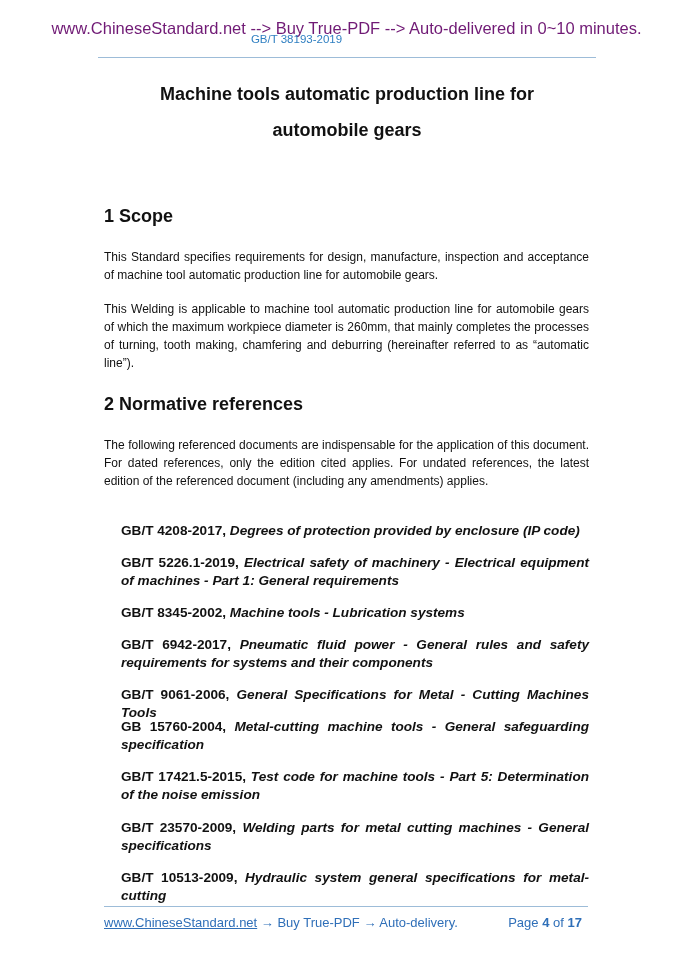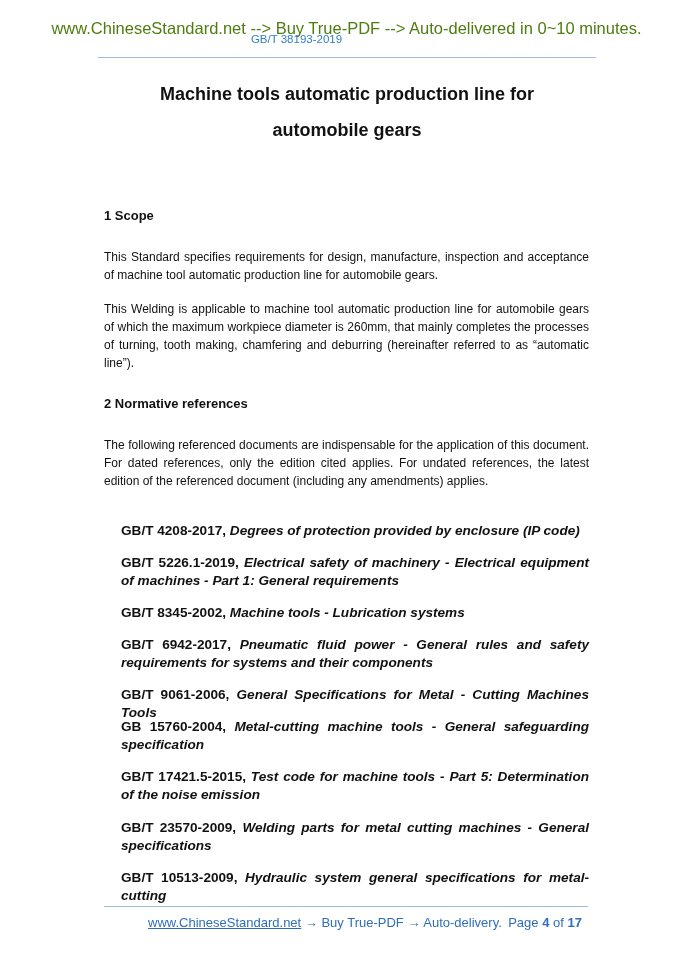--- a/index.html
+++ b/index.html
@@ -1,35 +1,35 @@
 <!DOCTYPE html>
 <html><head>
 <meta charset="utf-8">
 <style>
   html, body { margin: 0; padding: 0; background: #ffffff; }
   body { width: 693px; height: 980px; position: relative; overflow: hidden;
          font-family: "Liberation Sans", sans-serif; color: #111; }
   .banner { position: absolute; top: 19px; left: 0; width: 693px; text-align: center;
-            color: #4d7c0f; font-size: 16.5px; line-height: 18px; white-space: nowrap; }
+            color: #701a75; font-size: 16.5px; line-height: 18px; white-space: nowrap; }
   .std-code { position: absolute; top: 33px; left: 0; width: 593px; text-align: center;
               color: #2f7fc1; font-size: 11.5px; line-height: 13px; }
   .hr-top { position: absolute; top: 57px; left: 98px; width: 498px; height: 1px; background: #9dbcd8; }
   .title { position: absolute; left: 98px; width: 498px; text-align: center; font-weight: bold;
            font-size: 18px; line-height: 20px; }
   .t1 { top: 84px; }
   .t2 { top: 120px; }
-  .h1 { position: absolute; left: 104px; font-weight: bold; font-size: 13px; line-height: 22px; }
+  .h1 { position: absolute; left: 104px; font-weight: bold; font-size: 18px; line-height: 22px; }
   .para { position: absolute; left: 104px; width: 485px; font-size: 12px; line-height: 18px;
           text-align: justify; text-align-last: left; }
   .ref { position: absolute; left: 121px; width: 468px; font-size: 13.6px; line-height: 18px;
          text-align: justify; text-align-last: left; font-weight: bold; }
   .ref i { font-style: italic; }
   .hr-bot { position: absolute; top: 906px; left: 104px; width: 484px; height: 1px; background: #9dbcd8; }
   .footer { position: absolute; top: 915px; left: 104px; width: 484px; font-size: 13px; line-height: 16px; color: #2f6fb8; }
-  .footer .link { text-decoration: underline; margin-left: 44px; }
+  .footer .link { text-decoration: underline; }
   .footer .page { position: absolute; right: 6px; top: 0; }
   .footer .page b { font-weight: bold; }
 </style>
 </head>
 <body>
 
 <div class="banner">www.ChineseStandard.net --&gt; Buy True-PDF --&gt; Auto-delivered in 0~10 minutes.</div>
 <div class="std-code">GB/T 38193-2019</div>
 <div class="hr-top"></div>
 

